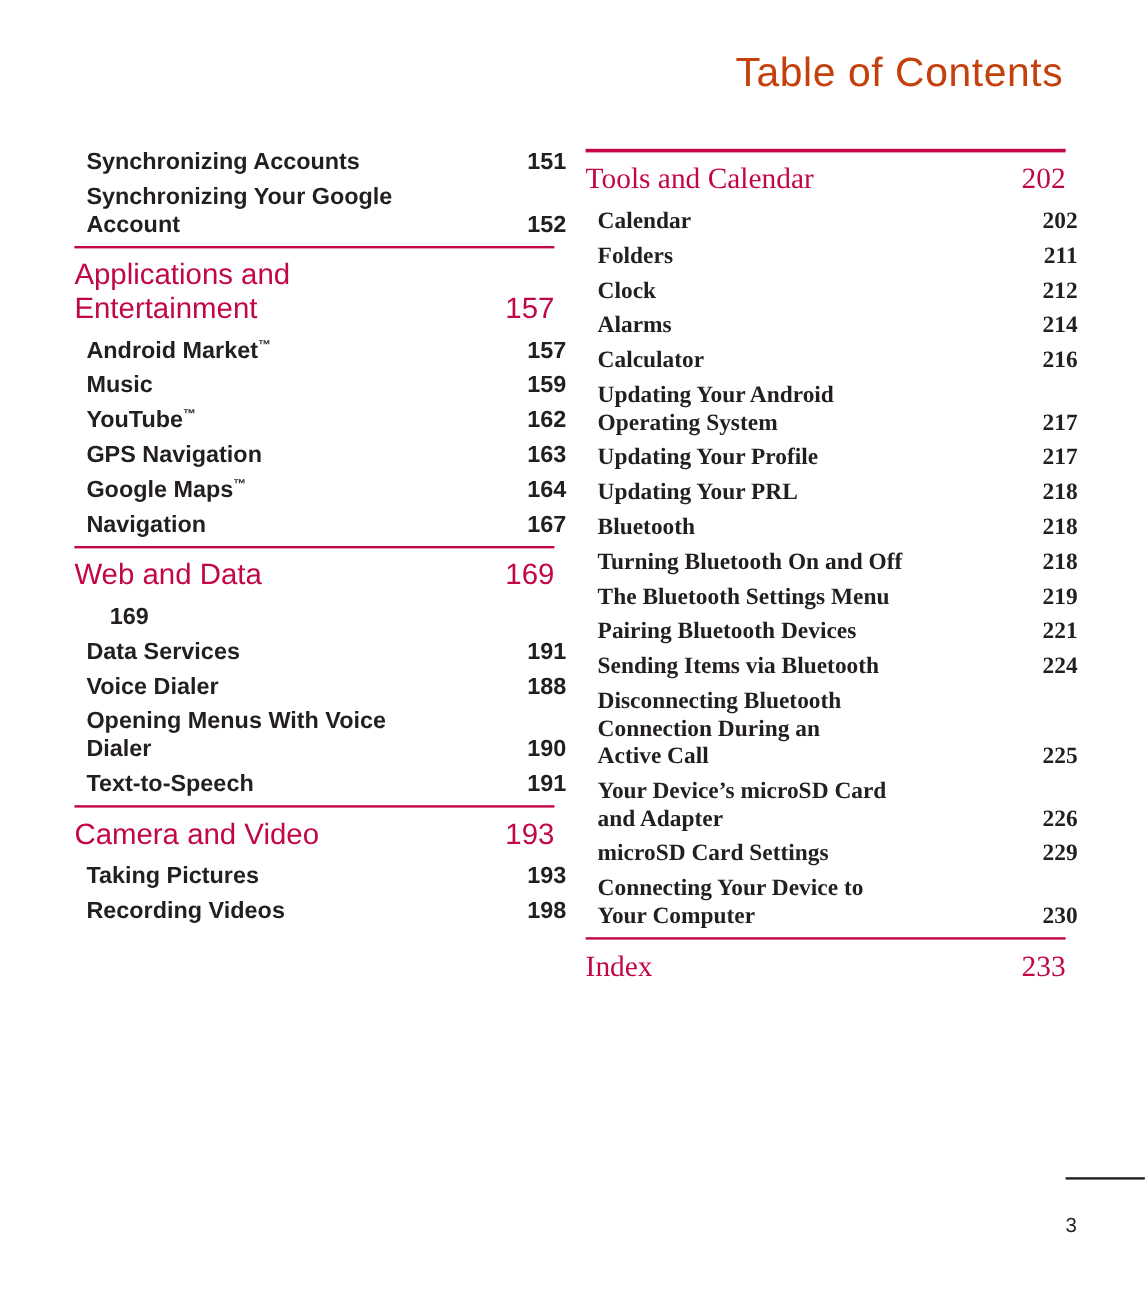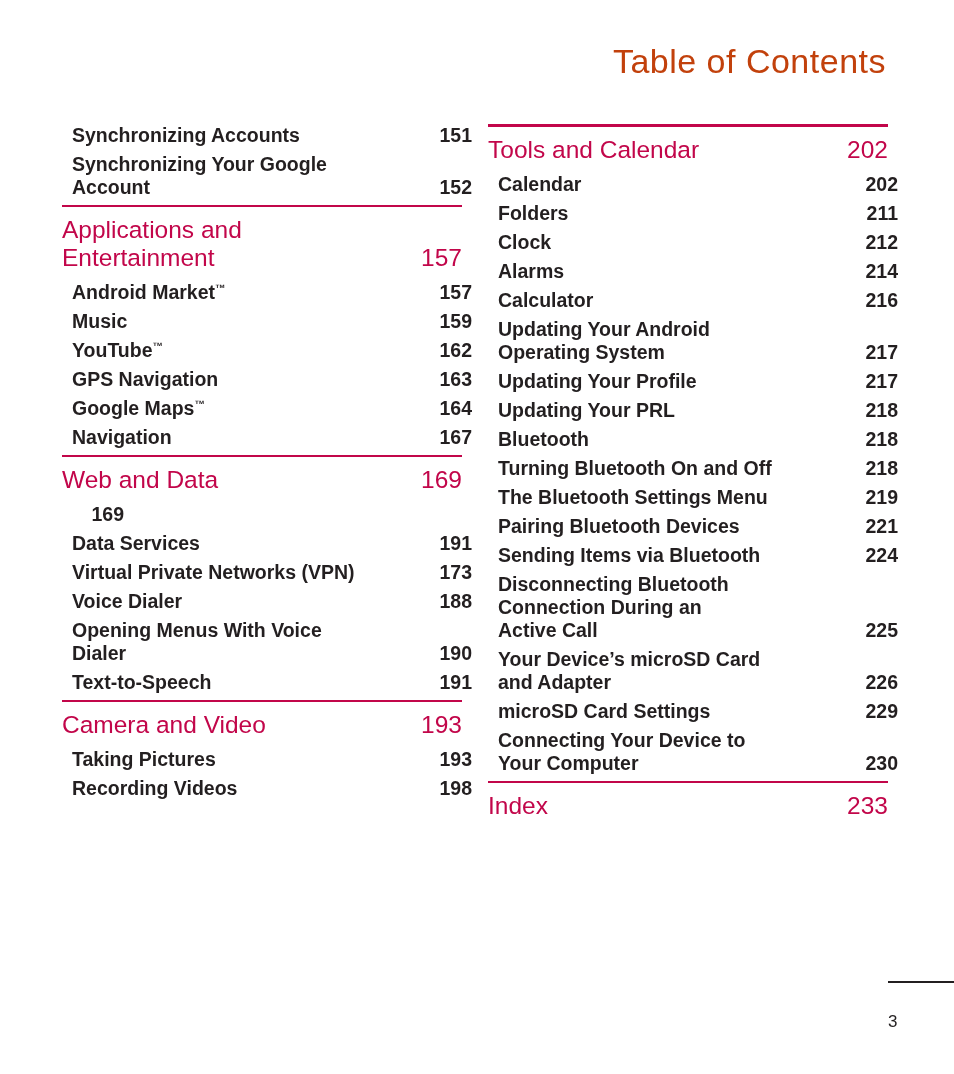--- a/index.html
+++ b/index.html
@@ -27,21 +27,21 @@
     letter-spacing: 0.5px;
     white-space: nowrap;
   }
 
   
   .column {
     position: absolute;
     top: 124px;
   }
   #col-left  { left: 62px;  width: 400px; }
-  #col-right { left: 488px; width: 400px; }
+  #col-right { left: 488px; width: 400px; font-family: Liberation Serif, serif; }
 
   
   .rule {
     height: 1.5px;
     background: #c2064a;
     width: 100%;
   }
   .rule.thick { height: 3px; }
 
   
@@ -167,24 +167,20 @@
       <span class="page-cell">169</span>
     </div>
     <div class="entry item-entry">
       <span class="page-cell">169</span>
     </div>
     <div class="entry item-entry">
       <span class="title-cell ml">Data Services</span>
       <span class="page-cell">191</span>
     </div>
     <div class="entry item-entry">
-      <span class="title-cell ml">Virtual Private Networks (VPN)</span>
-      <span class="page-cell">173</span>
-    </div>
-    <div class="entry item-entry">
       <span class="title-cell ml">Voice Dialer</span>
       <span class="page-cell">188</span>
     </div>
     <div class="entry item-entry">
       <span class="title-cell ml">Opening Menus With Voice
 Dialer</span>
       <span class="page-cell">190</span>
     </div>
     <div class="entry item-entry">
       <span class="title-cell ml">Text-to-Speech</span>

